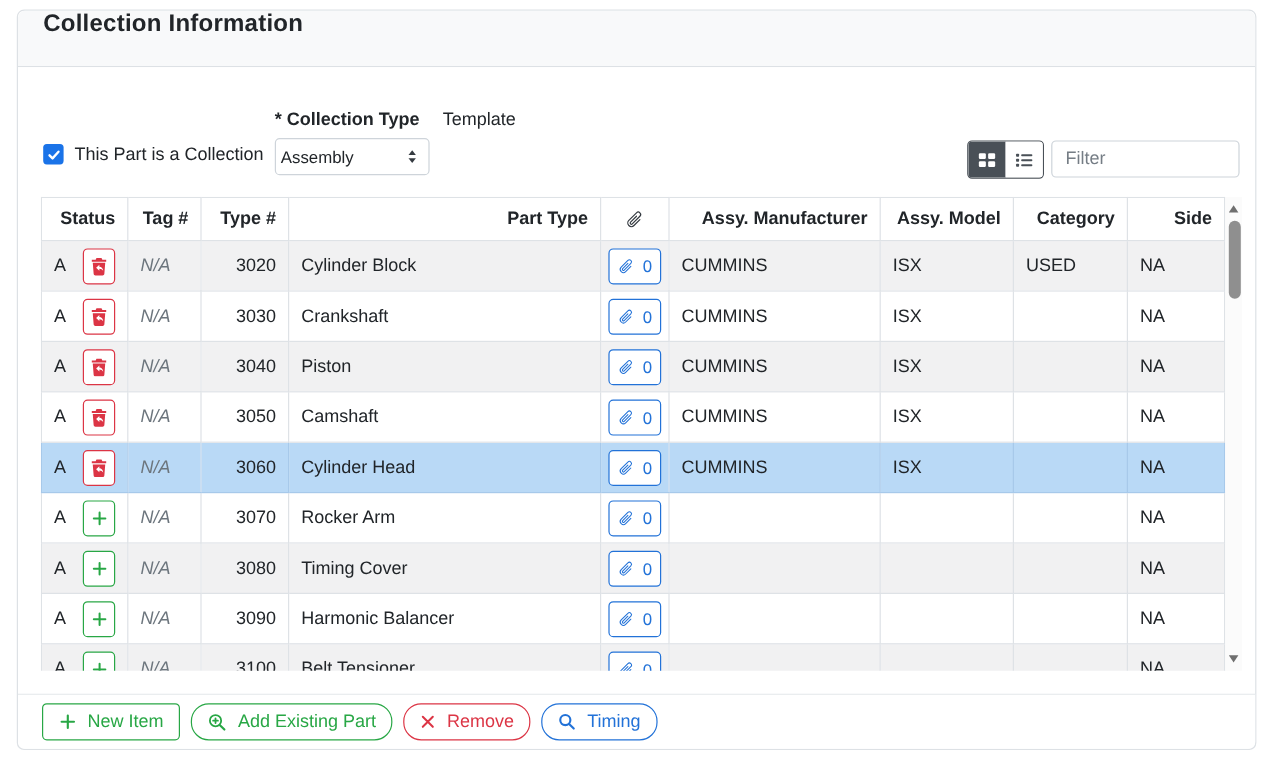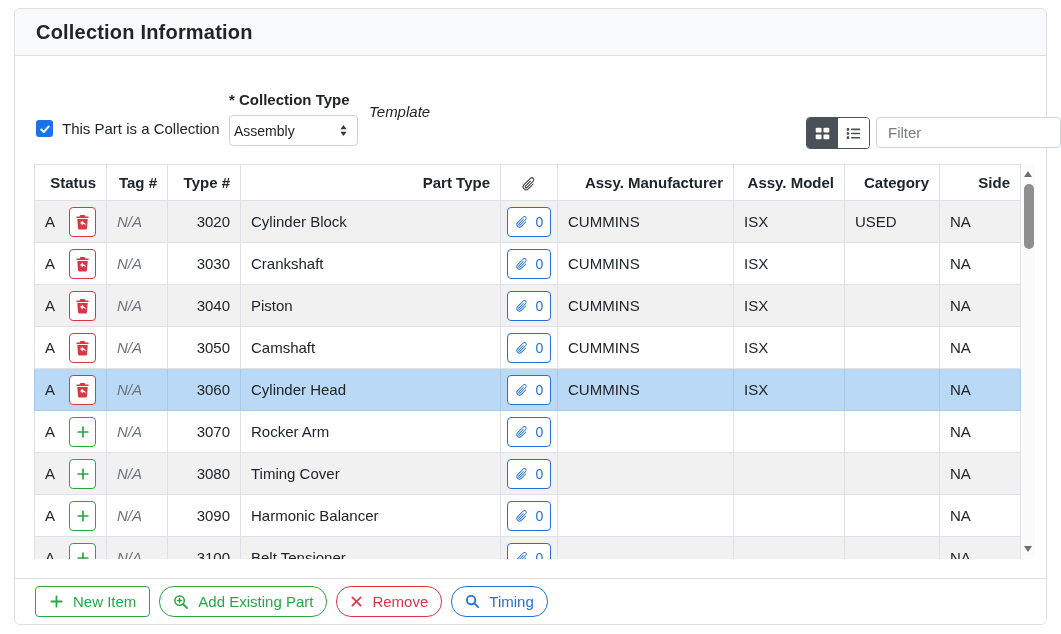--- a/index.html
+++ b/index.html
@@ -3,46 +3,46 @@
 <meta charset="utf-8">
 <style>
   * { margin:0; padding:0; box-sizing:border-box; }
   html,body { width:1061px; height:634px; background:#fff; font-family:"Liberation Sans",sans-serif; color:#212529; }
   body { position:relative; overflow:hidden; }
 
   .card { position:absolute; left:14px; top:8px; width:1033px; height:617px;
           border:1px solid #dde1e5; border-radius:6px; background:#fff; }
 
   .card-header { height:47px; background:#f8f9fa; border-bottom:1px solid #dde1e5;
-                 border-radius:6px 6px 0 0; display:flex; align-items:center; padding:0 21px; }
+                 border-radius:6px 6px 0 0; display:flex; padding:0 21px; }
   .card-title { font-size:20px; font-weight:700; letter-spacing:.2px; }
 
   
   .checkbox-row { position:absolute; left:21px; top:111px; display:flex; align-items:center; gap:9px; cursor:pointer; }
   .checkbox { width:17px; height:17px; background:#1a73e8; border-radius:3px;
               display:flex; align-items:center; justify-content:center; flex:0 0 auto; }
   .checkbox-label { font-size:15px; }
 
   .field-group { position:absolute; }
   .g-ctype { left:214px; top:82px; }
-  .g-tmpl  { left:354px; top:94px;font-style:italic; }
+  .g-tmpl  { left:354px; top:82px; }
   .field-label { font-size:15px; margin-bottom:7px; display:block; }
   .bold { font-weight:700; }
   .select { height:31px; border:1px solid #ced4da; border-radius:4px; background:#fff;
             display:flex; align-items:center; justify-content:space-between;
             padding:0 7px 0 4px; font-size:14px; cursor:pointer;text-align:center; }
   .g-ctype .select { width:129px; }
   .g-tmpl  .select { width:130px; }
 
   .view-toggle { position:absolute; left:791px; top:108px; height:32px; display:flex;
                  border:1px solid #495057; border-radius:4px; overflow:hidden; }
   .toggle-btn { width:31px; display:flex; align-items:center; justify-content:center; cursor:pointer; background:#fff; }
   .toggle-btn.active { background:#495057; }
 
-  .filter-input { position:absolute; left:861px; top:108px; width:185px; height:31px;
+  .filter-input { position:absolute; left:861px; top:108px; width:157px; height:31px;
                   border:1px solid #ced4da; border-radius:4px; padding:0 11px; font-size:15px;
                   font-family:inherit; color:#212529; }
   .filter-input::placeholder { color:#757d85; }
 
   
   .table-wrap { position:absolute; left:19px; top:155px; width:1001px; height:395px;
                 overflow:hidden; display:flex; }
   table { border-collapse:collapse; table-layout:fixed; width:986px; font-size:15px; }
   th, td { border:1px solid #dee2e6; padding:0 10px; height:42px; vertical-align:middle;
            text-align:left; overflow:hidden; white-space:nowrap; background:#fff; }

